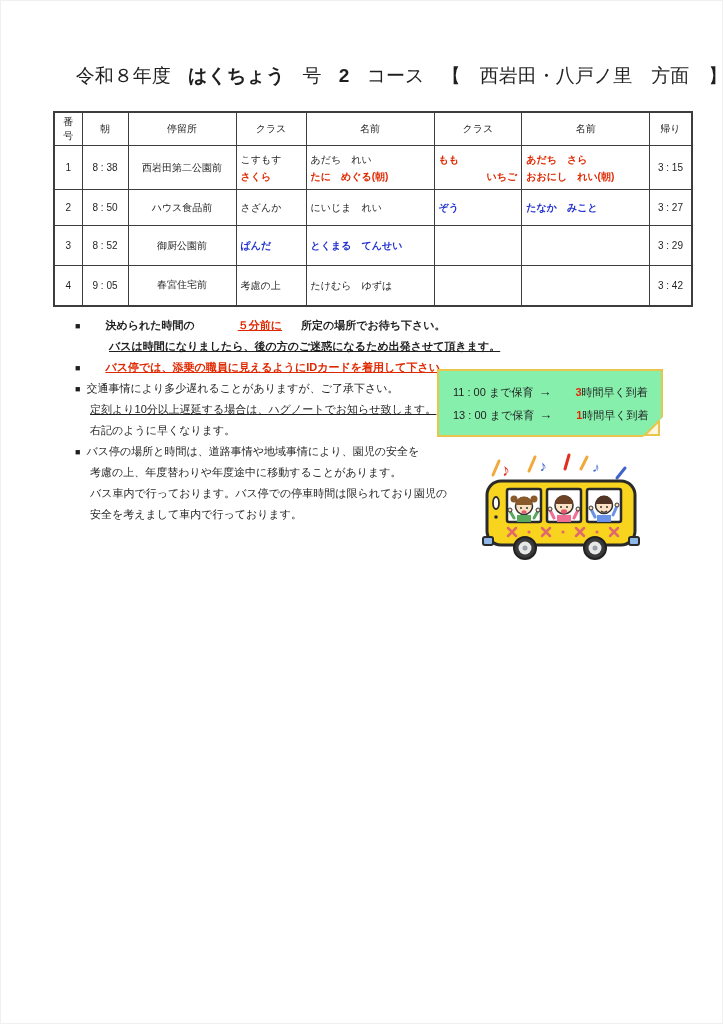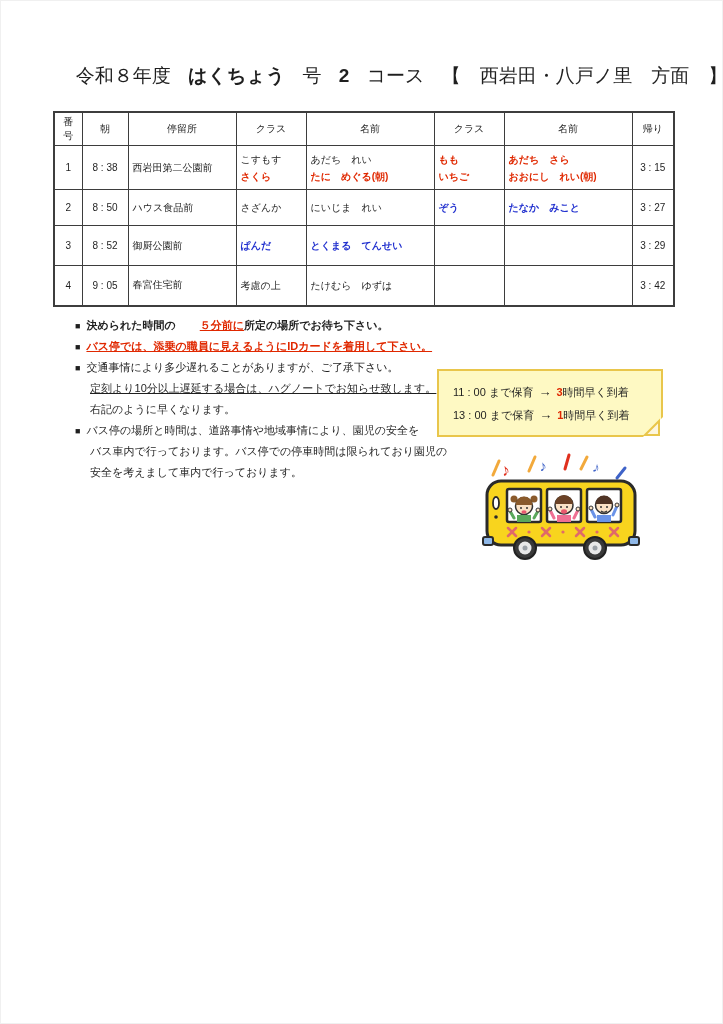--- a/index.html
+++ b/index.html
@@ -12,34 +12,34 @@
   .title span{margin:0 6px;}
   .tb{font-weight:bold;}
   
   table.sched{position:absolute;left:52px;top:110px;border-collapse:collapse;
               table-layout:fixed;font-size:10px;border:2px solid #3d3d3d;}
   .sched th,.sched td{border:1.5px solid #3d3d3d;padding:2px 4px;box-sizing:border-box;}
   .sched th{font-weight:normal;text-align:center;}
   .hrow{height:22px;}
   .r1{height:44px;} .r2{height:36px;} .r3{height:40px;} .r4{height:40px;}
   .c-num,.c-time,.c-ret{text-align:center;}
-  .c-stop{text-align:left;margin-left:8px;}
+  .c-stop{text-align:center;margin-left:8px;}
   .c-class,.c-name{text-align:left;padding-left:5px;vertical-align:middle;}
   .cl{line-height:17px;white-space:nowrap;}
   
   .notes{position:absolute;left:74px;top:314px;width:430px;font-size:11px;}
   .nline{height:21px;line-height:21px;white-space:nowrap;}
   .bq{margin-right:6px;font-size:9px;}
   .ind{padding-left:15px;}
   .ul{text-decoration:underline;}
-  .bold{font-weight:bold;}
+  .bold{font-weight:bold;margin-left:19px;}
   .spacer{height:21px;}
   
   .notice{position:absolute;left:436px;top:368px;width:226px;height:68px;
-          border:2px solid #e9c64b;box-sizing:border-box;background:#fef9c3;
+          border:2px solid #e9c64b;box-sizing:border-box;background:#86efac;
           display:flex;flex-direction:column;justify-content:center;gap:7px;
           padding-left:14px;font-size:11px;}
   .notice .nl{white-space:nowrap;}
   .notice .arrow{font-weight:bold;margin:0 5px;font-size:13px;}
   .fold{position:absolute;right:-2px;bottom:-2px;}
   
   .bus{position:absolute;left:480px;top:450px;width:160px;height:115px;}
 </style>
 </head>
 <body>
@@ -86,21 +86,21 @@
         <td class="c-class">
           <div class="cl" style="color: rgb(31, 31, 31);">こすもす</div>
           <div class="cl" style="font-weight: bold; color: rgb(224, 40, 0);">さくら</div>
         </td>
         <td class="c-name">
           <div class="cl" style="color: rgb(31, 31, 31);">あだち　れい</div>
           <div class="cl" style="font-weight: bold; color: rgb(224, 40, 0);">たに　めぐる(朝)</div>
         </td>
         <td class="c-class">
           <div class="cl" style="font-weight: bold; color: rgb(224, 40, 0);">もも</div>
-          <div class="cl" style="font-weight: bold; color: rgb(224, 40, 0);">いちご</div>
+          <div class="cl" style="font-weight: bold; color: rgb(224, 40, 0); margin-left: 48px;">いちご</div>
         </td>
         <td class="c-name">
           <div class="cl" style="font-weight: bold; color: rgb(224, 40, 0);">あだち　さら</div>
           <div class="cl" style="font-weight: bold; color: rgb(224, 40, 0);">おおにし　れい(朝)</div>
         </td>
         <td class="c-ret">3 : 15</td>
       </tr>
       <tr class="r2">
         <td class="c-num">2</td>
         <td class="c-time">8 : 50</td>
@@ -147,34 +147,40 @@
         <td class="c-name"></td>
         <td class="c-ret">3 : 42</td>
       </tr>
     </tbody>
   </table>
 
   <div class="notes">
     <div class="nline">
       <span class="bq">■</span><span class="bold">決められた時間の</span><span class="bold ul" style="color: rgb(224, 40, 0); padding-left: 24px;">５分前に</span><span class="bold">所定の場所でお待ち下さい。</span>
     </div>
+    <div class="nline ind">
+      <span class="bold ul">バスは時間になりましたら、後の方のご迷惑になるため出発させて頂きます。</span>
+    </div>
     <div class="nline">
       <span class="bq">■</span><span class="bold ul" style="color: rgb(224, 40, 0);">バス停では、添乗の職員に見えるようにIDカードを着用して下さい。</span>
     </div>
     <div class="nline">
       <span class="bq">■</span><span>交通事情により多少遅れることがありますが、ご了承下さい。</span>
     </div>
     <div class="nline ind">
       <span class="ul">定刻より10分以上遅延する場合は、ハグノートでお知らせ致します。</span>
     </div>
     <div class="nline ind">
       <span>右記のように早くなります。</span>
     </div>
     <div class="nline">
       <span class="bq">■</span><span>バス停の場所と時間は、道路事情や地域事情により、園児の安全を</span>
+    </div>
+    <div class="nline ind">
+      <span>考慮の上、年度替わりや年度途中に移動することがあります。</span>
     </div>
     <div class="nline ind">
       <span>バス車内で行っております。バス停での停車時間は限られており園児の</span>
     </div>
     <div class="nline ind">
       <span>安全を考えまして車内で行っております。</span>
     </div>
     <div class="spacer"></div>
   </div>
 

